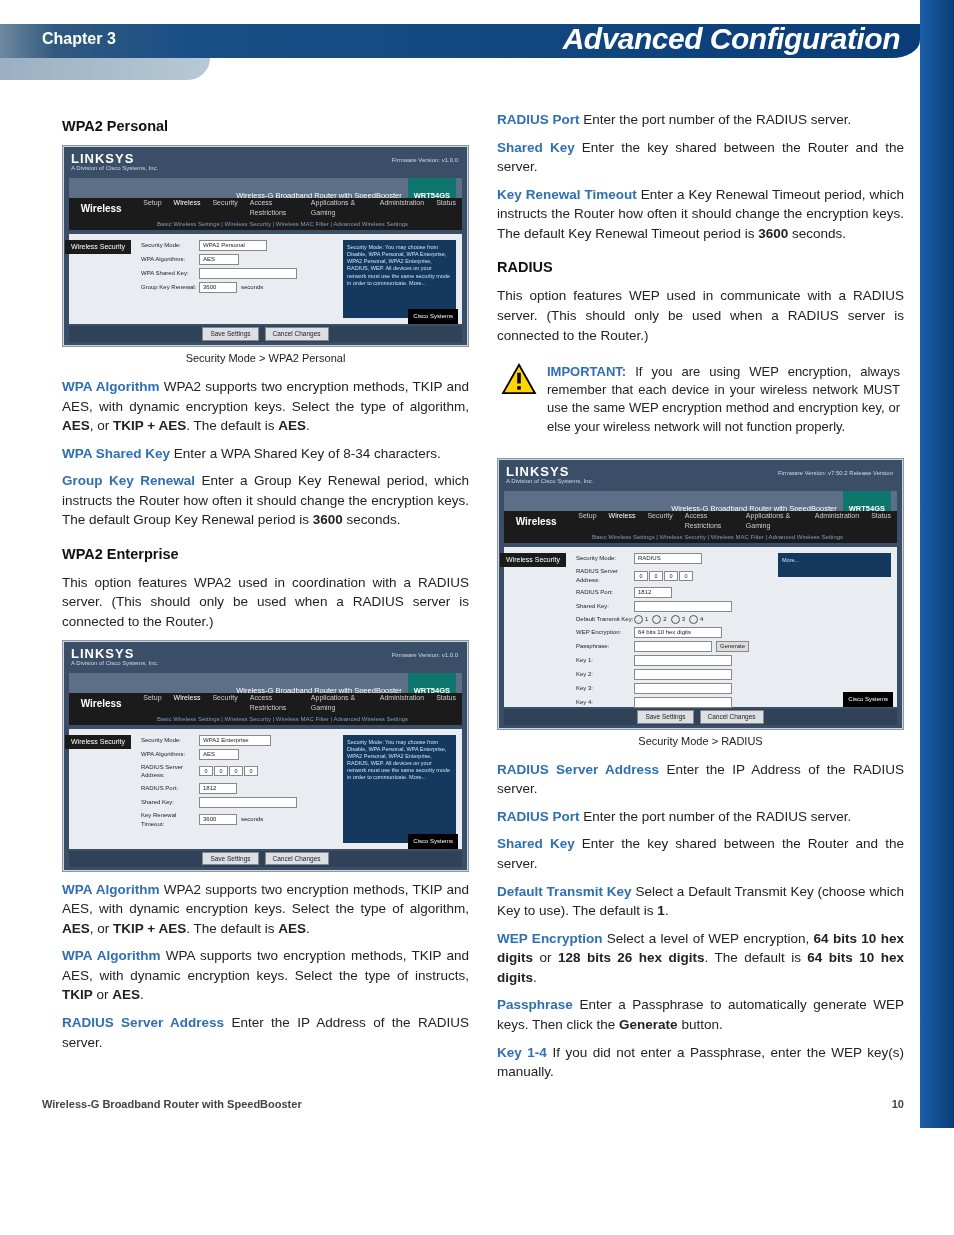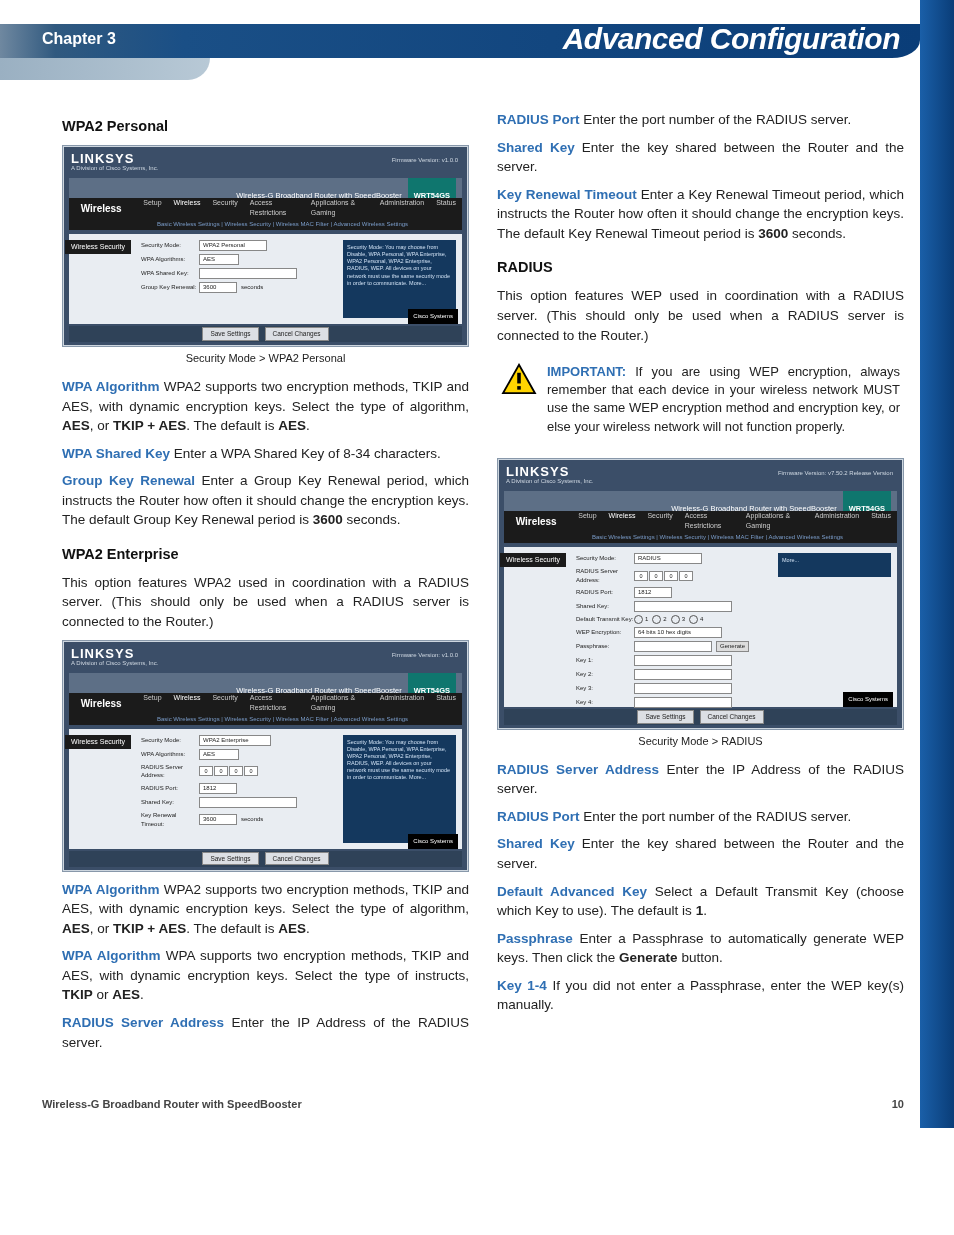--- a/index.html
+++ b/index.html
@@ -180,21 +180,21 @@
       <p><span class="term">WPA Algorithm</span>  <span>WPA supports two encryption methods, TKIP and AES, with dynamic encryption keys. Select the type of instructs,</span> <span class="bold">TKIP</span> <span>or</span> <span class="bold">AES</span><span>.</span></p>
       <p><span class="term">RADIUS Server Address</span> <span>Enter the IP Address of the RADIUS server.</span></p>
     </div>
 
     <div class="col">
       <p><span class="term">RADIUS Port</span>  <span>Enter the port number of the RADIUS server.</span></p>
       <p><span class="term">Shared Key</span> <span>Enter the key shared between the Router and the server.</span></p>
       <p><span class="term">Key Renewal Timeout</span> <span>Enter a Key Renewal Timeout period, which instructs the Router how often it should change the encryption keys. The default Key Renewal Timeout period is</span> <span class="bold">3600</span> <span>seconds.</span></p>
 
       <h4 class="section">RADIUS</h4>
-      <p>This option features WEP used in coordination with a RADIUS server. (This should only be used when a RADIUS server is connected to the Router.)</p>
+      <p>This option features WEP used in communicate with a RADIUS server. (This should only be used when a RADIUS server is connected to the Router.)</p>
 
       <div class="important">
         <div class="warn">
           <svg viewBox="0 0 40 36">
               <polygon points="20,2 38,34 2,34" fill="#ffd400" stroke="#000" stroke-width="2"></polygon>
               <rect x="18" y="11" width="4" height="12" fill="#000"></rect>
               <rect x="18" y="26" width="4" height="4" fill="#000"></rect>
             </svg>
         </div>
         <div class="text"><span class="term">IMPORTANT:</span> <span>If you are using WEP encryption, always remember that each device in your wireless network MUST use the same WEP encryption method and encryption key, or else your wireless network will not function properly.</span></div>
@@ -278,21 +278,22 @@
         <div class="foot">
           <div class="btn">Save Settings</div>
           <div class="btn">Cancel Changes</div>
         </div>
       </div>
       <div class="caption">Security Mode &gt; RADIUS</div>
 
       <p><span class="term">RADIUS Server Address</span> <span>Enter the IP Address of the RADIUS server.</span></p>
       <p><span class="term">RADIUS Port</span>  <span>Enter the port number of the RADIUS server.</span></p>
       <p><span class="term">Shared Key</span> <span>Enter the key shared between the Router and the server.</span></p>
-      <p><span class="term">Default Advanced Key</span> <span>Select a Default Transmit Key (choose which Key to use). The default is</span> <span class="bold">1</span><span>.</span></p>
+      <p><span class="term">Default Transmit Key</span> <span>Select a Default Transmit Key (choose which Key to use). The default is</span> <span class="bold">1</span><span>.</span></p>
+      <p><span class="term">WEP Encryption</span> <span>Select a level of WEP encryption,</span> <span class="bold">64 bits 10 hex digits</span> <span>or</span> <span class="bold">128 bits 26 hex digits</span><span>. The default is</span> <span class="bold">64 bits 10 hex digits</span><span>.</span></p>
       <p><span class="term">Passphrase</span>  <span>Enter a Passphrase to automatically generate WEP keys. Then click the</span> <span class="bold">Generate</span> <span>button.</span></p>
       <p><span class="term">Key 1-4</span>  <span>If you did not enter a Passphrase, enter the WEP key(s) manually.</span></p>
     </div>
   </div>
 
   <div class="footer">
     <div class="ftitle">Wireless-G Broadband Router with SpeedBooster</div>
     <div class="pnum">10</div>
   </div>
 </div>

